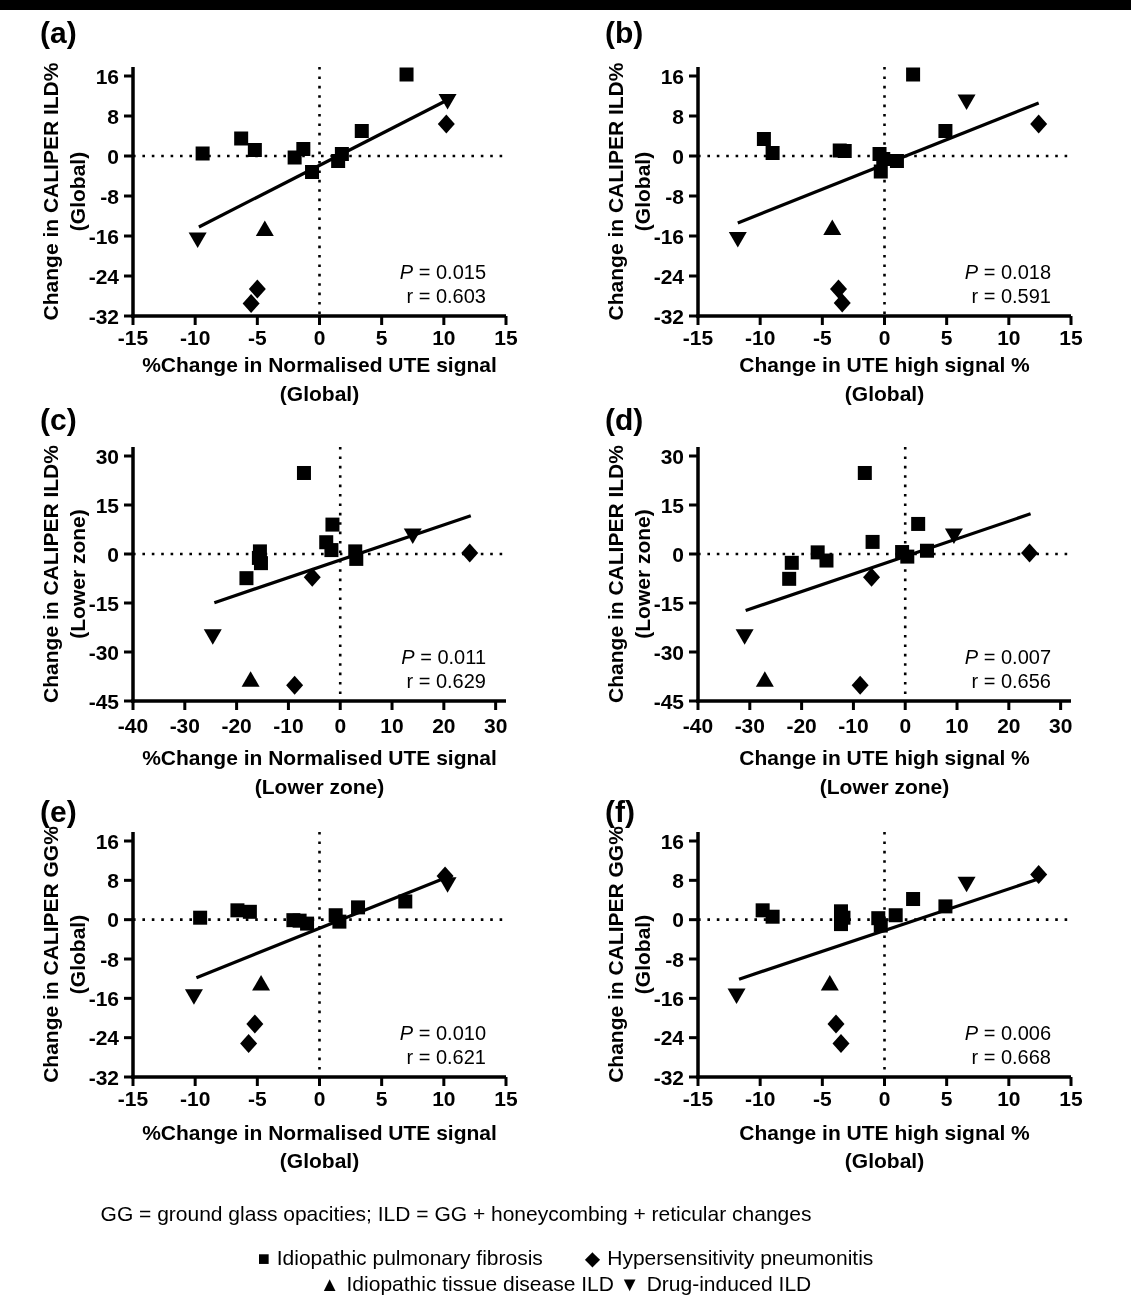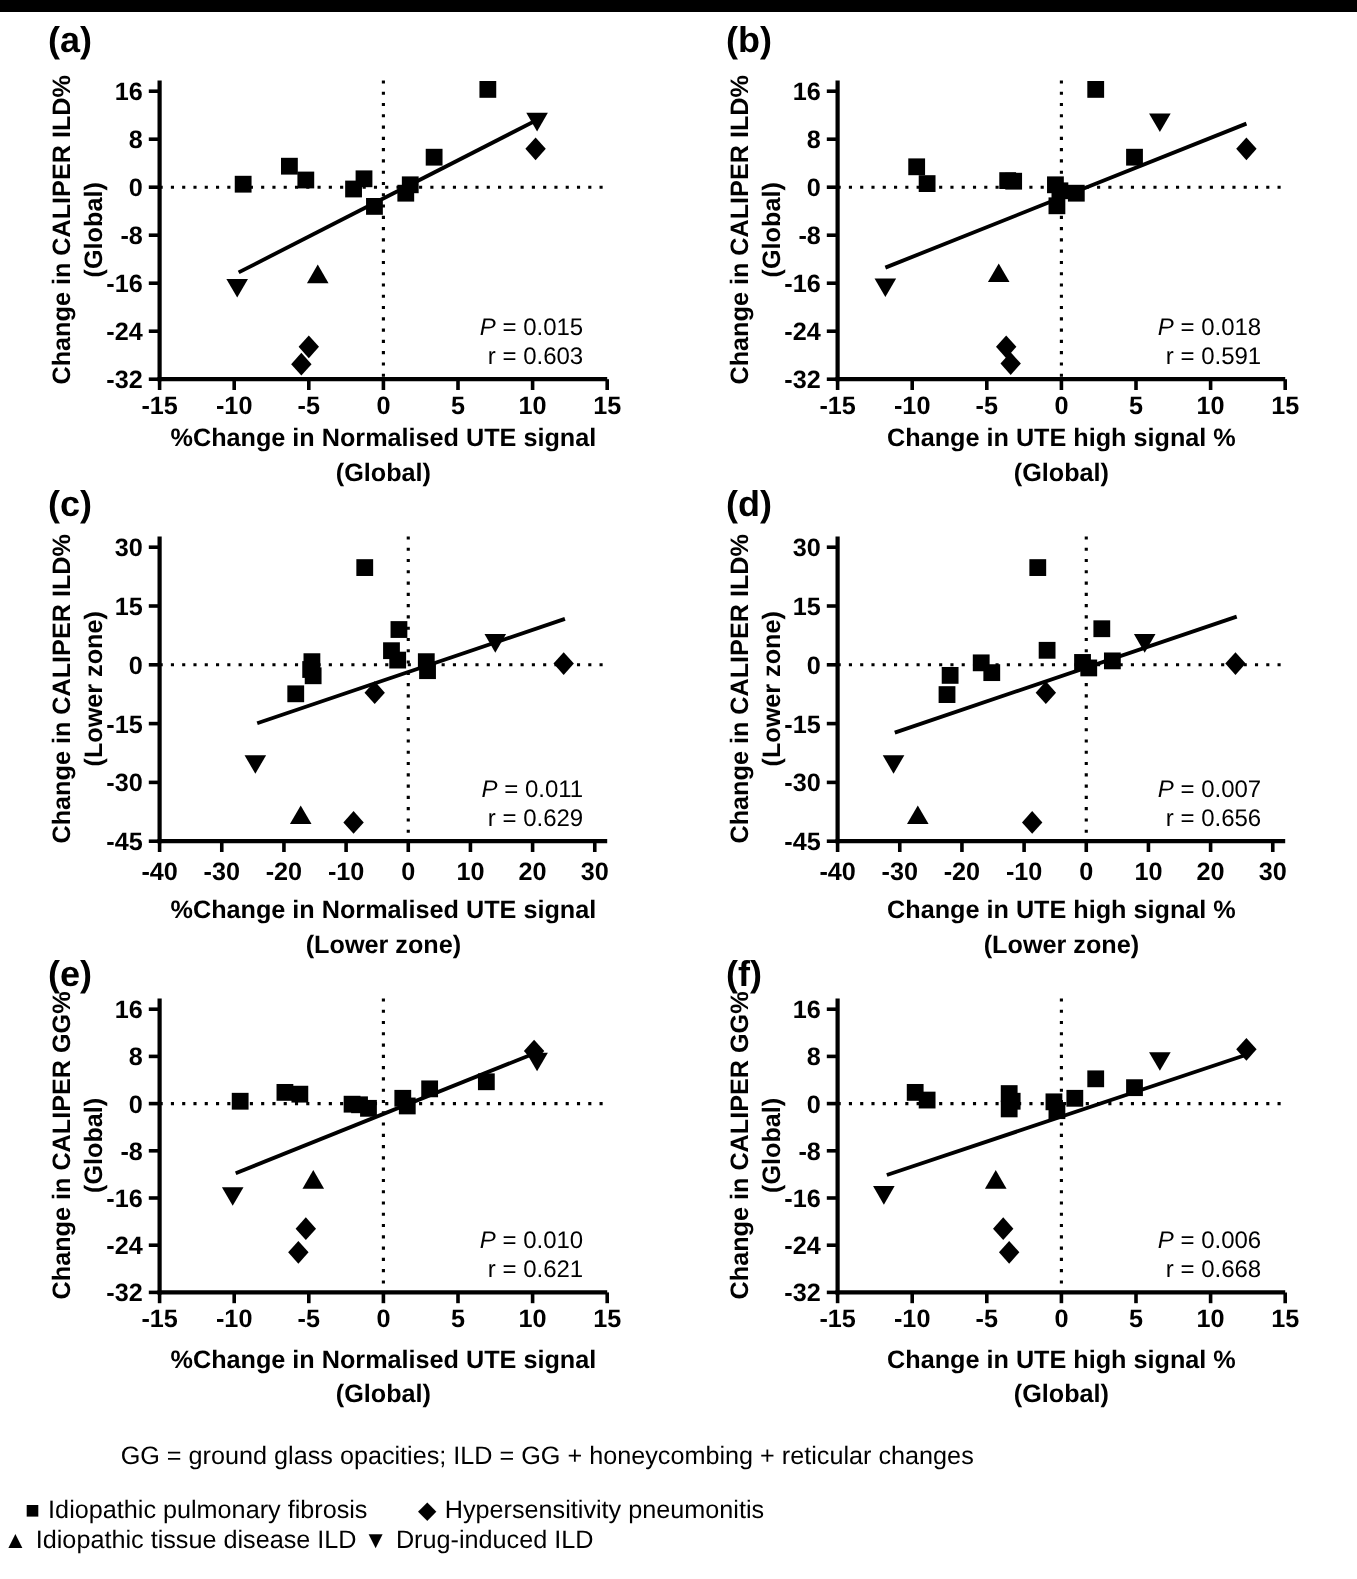--- a/index.html
+++ b/index.html
@@ -3,21 +3,21 @@
 <meta charset="utf-8">
 <style>
   html,body{margin:0;padding:0;background:#fff;}
   .page{position:relative;width:1131px;height:1316px;background:#ffffff;
         font-family:"Liberation Sans",sans-serif;color:#000;overflow:hidden;}
   .top-bar{position:absolute;left:0;top:0;width:1131px;height:10px;background:#000;}
   #panels{position:absolute;left:0;top:0;width:1131px;height:1190px;}
   #panels svg{position:absolute;overflow:visible;}
   .note{position:absolute;left:0;top:1202px;width:912px;text-align:center;
         font-size:21px;letter-spacing:0;}
-  .legend-line{position:absolute;left:0;width:1131px;font-size:21px;}
+  .legend-line{position:absolute;left:0;width:1131px;text-align:center;font-size:21px;}
   #legend-line-1{top:1246px;}
   #legend-line-2{top:1272px;}
   #legend-line-1 .lg{margin:0 21px;}
   #legend-line-2 .lg{margin:0 3px;}
   .lg{white-space:nowrap;}
   .mk{font-size:20px;margin-right:7px;}
 </style>
 </head>
 <body>
 

